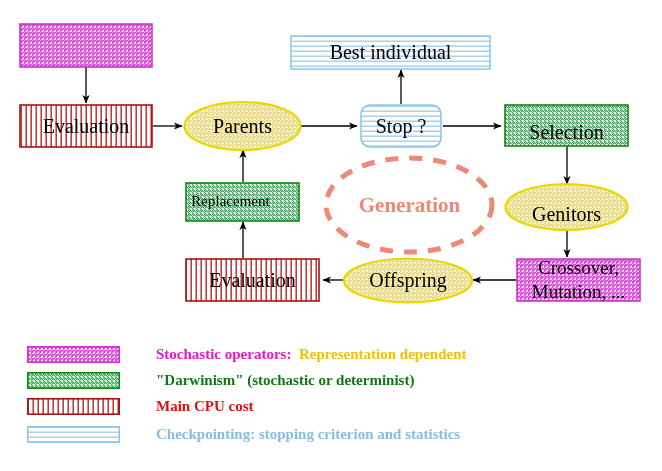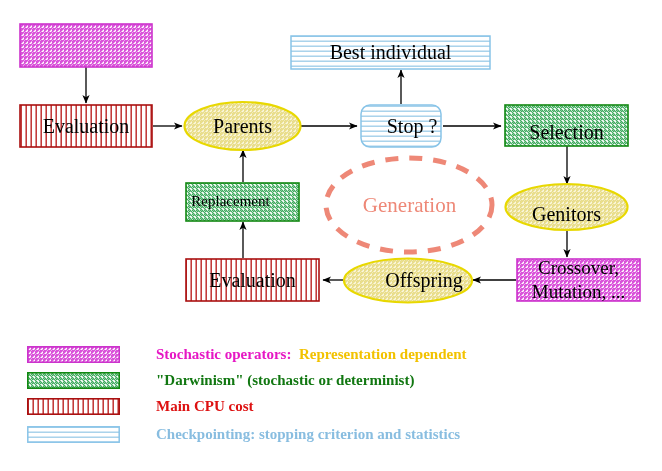--- a/index.html
+++ b/index.html
@@ -35,27 +35,27 @@
     color: #000000;
     font-family: "Liberation Serif", "DejaVu Serif", serif;
     pointer-events: none;
     line-height: 1.05;
     white-space: pre;
   }
   .n-init      { left: 20px;  top: 24px;  width: 132px; height: 43px;  font-size: 20px; }
   .n-eval-top  { left: 20px;  top: 105px; width: 132px; height: 42px;  font-size: 20px; }
   .n-parents   { left: 186px; top: 104px; width: 113px; height: 44px;  font-size: 20px; }
   .n-best      { left: 291px; top: 36px;  width: 199px; height: 33px;  font-size: 20px; }
-  .n-stop      { left: 361px; top: 105px; width: 80px;  height: 42px;  font-size: 20px; padding-left: 11px; }
+  .n-stop      { left: 361px; top: 105px; width: 80px;  height: 42px;  font-size: 20px; }
   .n-selection { left: 505px; top: 105px; width: 123px; height: 54px;  font-size: 20px; }
   .n-genitors  { left: 505px; top: 186px; width: 123px; height: 56px;  font-size: 20px; }
   .n-replace   { left: 179px; top: 183px; width: 103px; height: 38px;  font-size: 15px; }
   .n-generation{ left: 328px; top: 185px; width: 163px; height: 40px;  font-size: 21px;
-                 color: #ee8877; }
-  .n-offspring { left: 348px; top: 260px; width: 120px; height: 41px;  font-size: 20px; margin-left: 16px; }
+                 color: #ee8877; font-weight: bold; }
+  .n-offspring { left: 348px; top: 260px; width: 120px; height: 41px;  font-size: 20px; }
   .n-eval-bot  { left: 186px; top: 259px; width: 133px; height: 42px;  font-size: 20px; }
   .n-crossover { left: 517px; top: 259px; width: 123px; height: 42px;  font-size: 19px;
                  flex-direction: column; line-height: 1.25; }
 
   
   #legend {
     position: absolute;
     left: 0;
     top: 342px;
     width: 662px;

